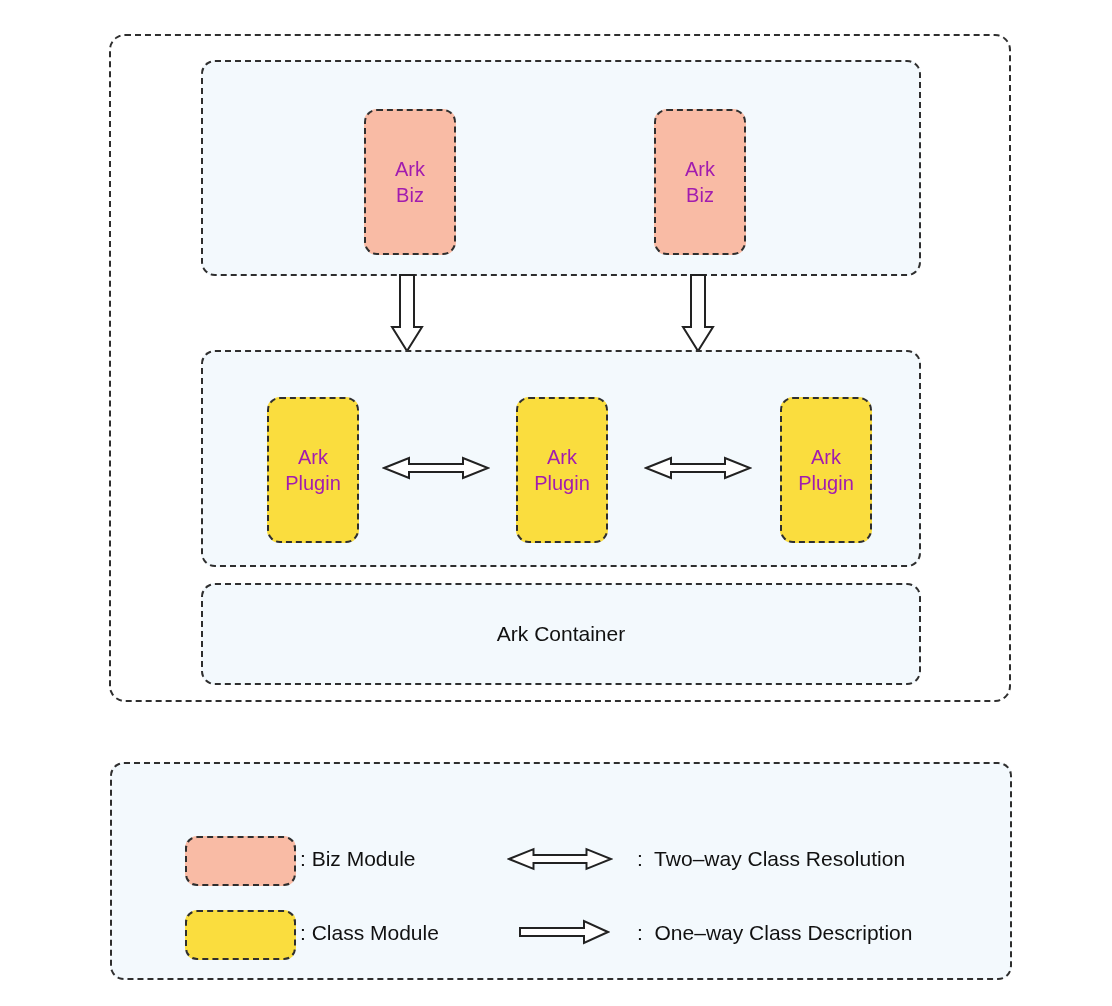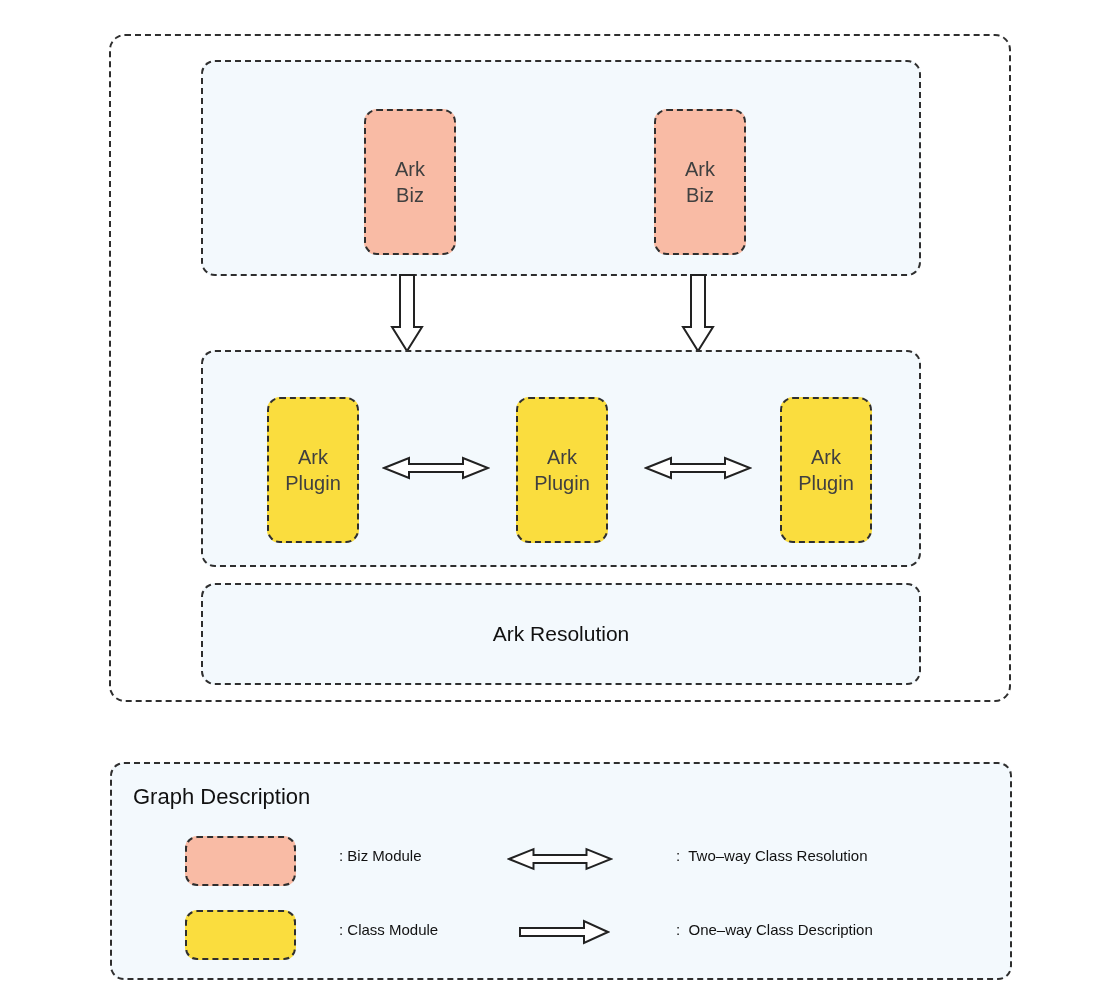--- a/index.html
+++ b/index.html
@@ -9,31 +9,31 @@
     color: #111;
   }
   .abs { position: absolute; }
   .dashed { border: 2px dashed #2e2e2e; }
   .panel { background: #f3f9fd; border-radius: 14px; }
   .outer-box { border-radius: 16px; background: #ffffff; }
   .module {
     width: 88px; height: 142px; border-radius: 13px;
     display: flex; align-items: center; justify-content: center;
     text-align: center; white-space: pre-line;
-    font-size: 20px; line-height: 1.32; color: #404040;
+    font-size: 20px; line-height: 1.32; color: #a21caf;
   }
   .biz { background: #f9bba5; }
   .plugin { background: #fadd3e; }
   .container-label {
     width: 100%; height: 100%;
     display: flex; align-items: center; justify-content: center;
     font-size: 21px;
   }
   .legend-title { font-size: 22px; }
-  .legend-label { font-size: 15px; white-space: pre-wrap; margin-left: 39px; }
+  .legend-label { font-size: 21px; white-space: pre-wrap; }
   .swatch { width: 107px; height: 46px; border-radius: 12px; }
   svg { display: block; }
 </style>
 </head>
 <body>
 
 <div class="stage">
 
   <div class="abs dashed outer-box" style="left:109px; top:34px; width:898px; height:664px;"></div>
 
@@ -61,26 +61,25 @@
 Plugin</div>
 
   <svg class="abs" style="left:382px; top:456px;" width="108" height="24" viewBox="0 0 108 24">
     <polygon points="2,12 27,2 27,8 81,8 81,2 106,12 81,22 81,16 27,16 27,22" fill="#ffffff" stroke="#222222" stroke-width="2"></polygon>
   </svg>
   <svg class="abs" style="left:644px; top:456px;" width="108" height="24" viewBox="0 0 108 24">
     <polygon points="2,12 27,2 27,8 81,8 81,2 106,12 81,22 81,16 27,16 27,22" fill="#ffffff" stroke="#222222" stroke-width="2"></polygon>
   </svg>
 
   <div class="abs dashed panel" style="left:201px; top:583px; width:716px; height:98px;">
-    <div class="container-label">Ark Resolution</div>
+    <div class="container-label">Ark Container</div>
   </div>
 
   <div class="abs dashed panel" style="left:110px; top:762px; width:898px; height:214px;"></div>
 
-  <div class="abs legend-title" style="left:133px; top:784px;">Graph Description</div>
 
   <div class="abs dashed swatch biz" style="left:185px; top:836px;"></div>
   <div class="abs legend-label" style="left:300px; top:847px;">: Biz Module</div>
 
   <svg class="abs" style="left:507px; top:846px;" width="106" height="26" viewBox="0 0 108 24">
     <polygon points="2,12 27,2 27,8 81,8 81,2 106,12 81,22 81,16 27,16 27,22" fill="#ffffff" stroke="#222222" stroke-width="2"></polygon>
   </svg>
   <div class="abs legend-label" style="left:637px; top:847px;">:  Two–way Class Resolution</div>
 
   <div class="abs dashed swatch plugin" style="left:185px; top:910px;"></div>

